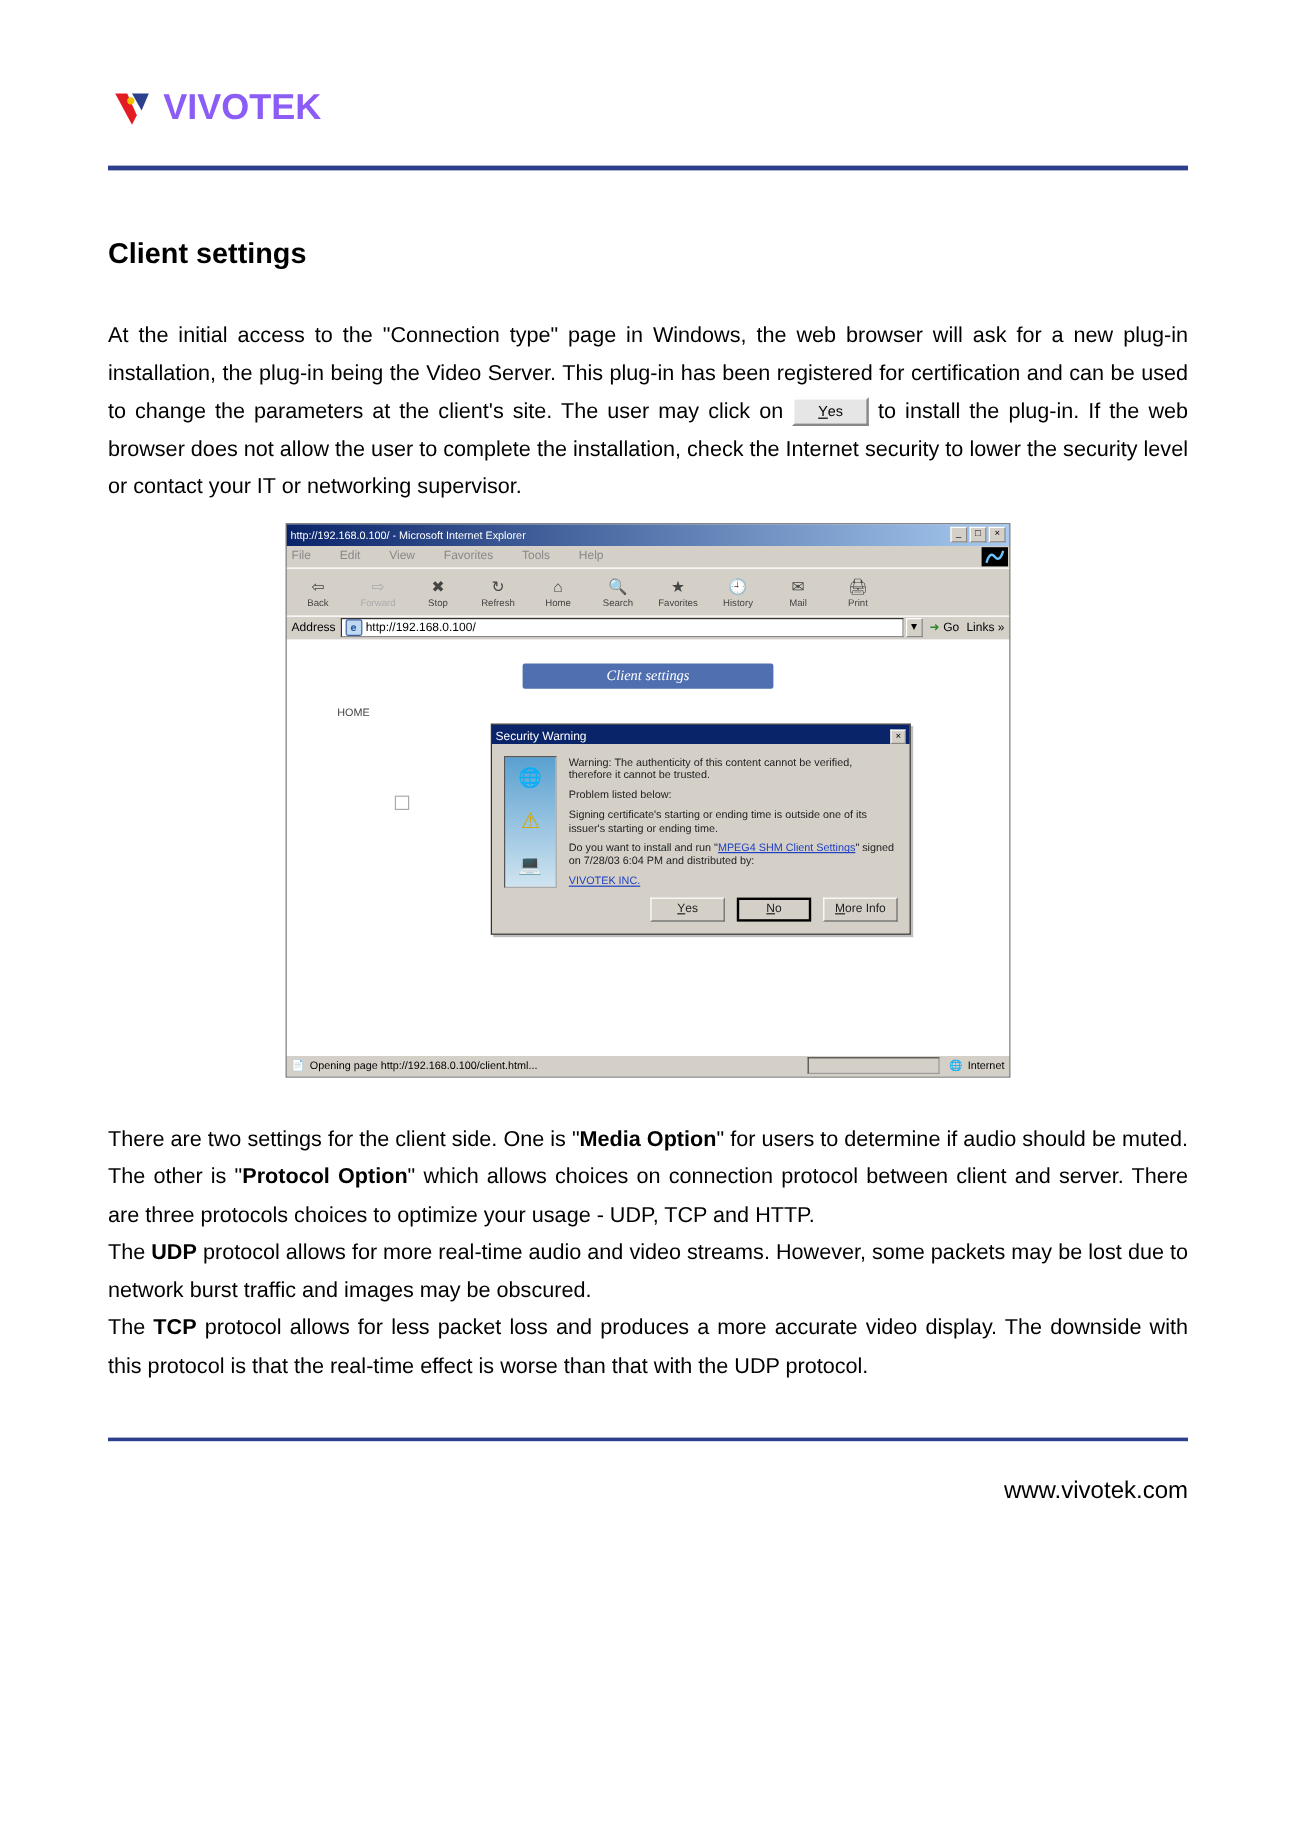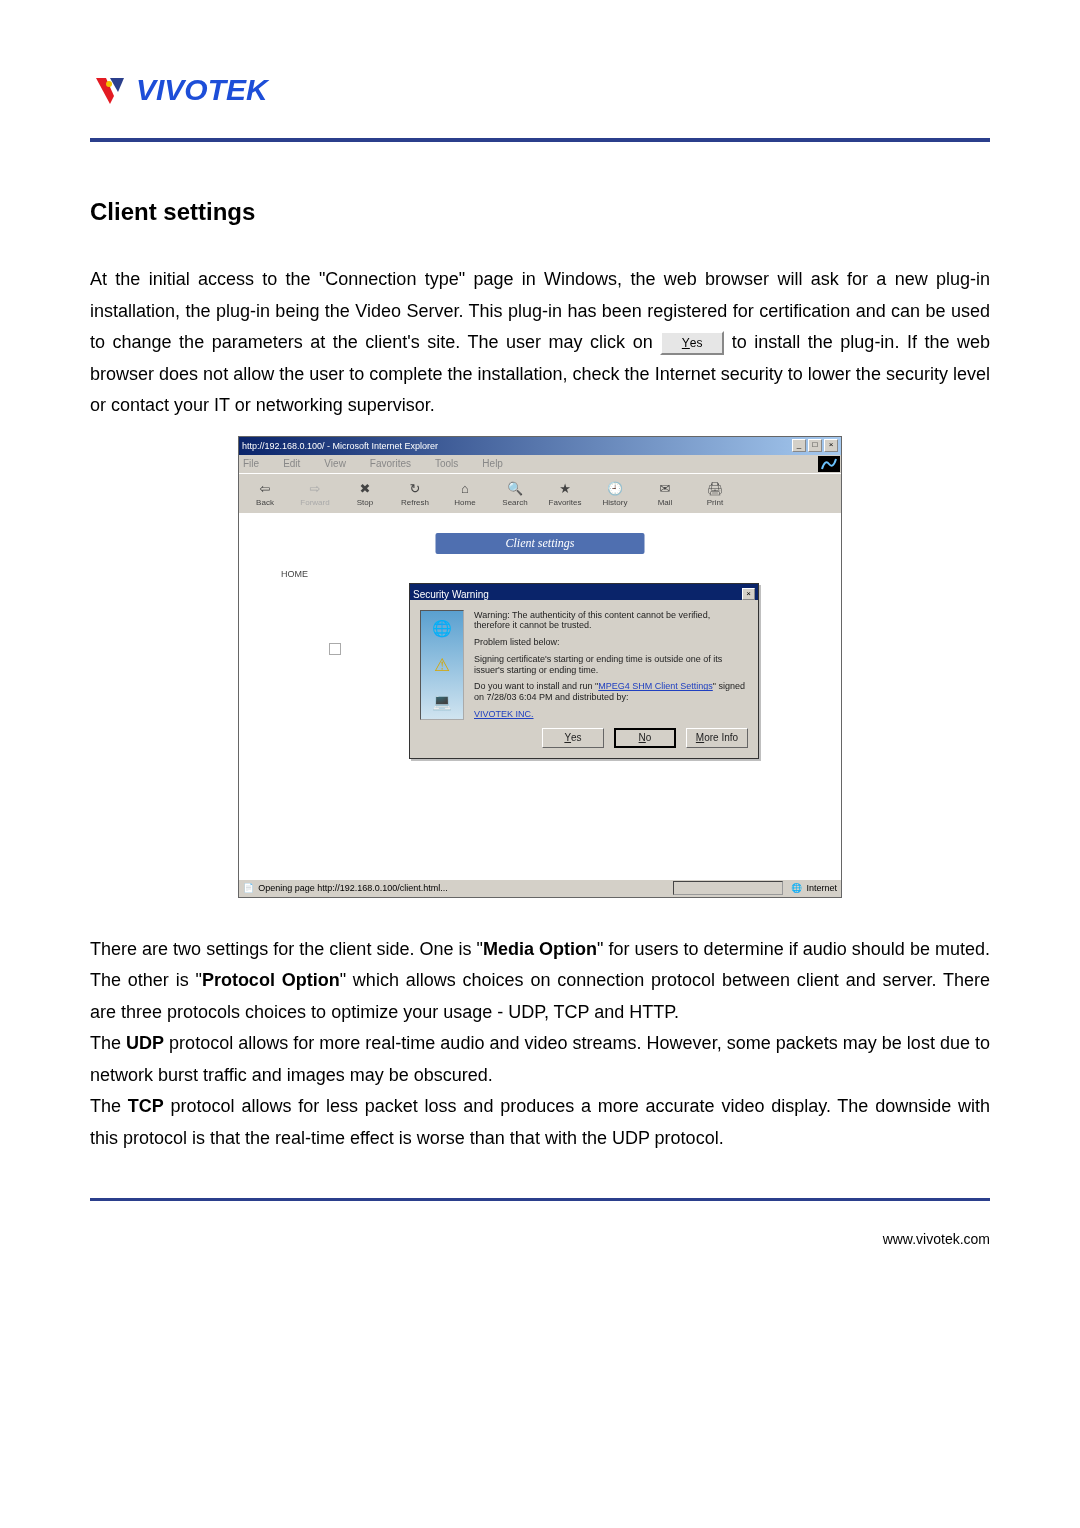--- a/index.html
+++ b/index.html
@@ -23,22 +23,21 @@
       width: 40px;
       height: 40px;
       position: relative;
       margin-right: 6px;
     }
     .logo-text {
       font-family: Arial, Helvetica, sans-serif;
       font-weight: 900;
       font-size: 30px;
       letter-spacing: 0px;
-      color: #1d4ed8;
-      font-style: italic;
+      color: #8b5cf6;
     }
     .top-rule {
       height: 4px;
       background: #2b3f8c;
       margin-top: 4px;
       margin-bottom: 56px;
     }
     .section-title {
       font-size: 24px;
       font-weight: bold;
@@ -303,21 +302,21 @@
       margin-top: 44px;
     }
     .pagenum {
       text-align: center;
       font-size: 16px;
       font-weight: bold;
       margin-top: 18px;
     }
     .footer-url {
       text-align: right;
-      font-size: 14px;
+      font-size: 20px;
       margin-top: 30px;
     }
     .body-text b { font-weight: bold; }
     .para2 { margin-top: 2px; }
   </style>
 </head>
 <body>
 
 <div class="page">
 
@@ -403,20 +402,33 @@
           <span>History</span>
         </div>
       <div class="ie-tbtn">
           <div class="ie-icon">✉</div>
           <span>Mail</span>
         </div>
       <div class="ie-tbtn">
           <div class="ie-icon">🖨</div>
           <span>Print</span>
         </div>
+    </div>
+    <div class="ie-address">
+      <span class="lbl">Address</span>
+      <div class="field">
+        <span class="e-icon">e</span>
+        <span>http://192.168.0.100/</span>
+      </div>
+      <span style="margin-left:2px;width:14px;text-align:center;background:#d4d0c8;border:1px solid #888;border-top-color:#fff;border-left-color:#fff;height:16px;line-height:14px;">▾</span>
+      <div class="ie-go">
+          <span style="color:#2a8a2a">➜</span>
+          <span>Go</span>
+        </div>
+      <span>Links »</span>
     </div>
     <div class="ie-viewport">
       <div class="client-banner">Client settings</div>
       <div class="home-link">HOME</div>
       <div class="small-rect"></div>
 
       <div class="sec-dialog">
         <div class="sec-title">
           <span>Security Warning</span>
           <div class="sec-close">×</div>

